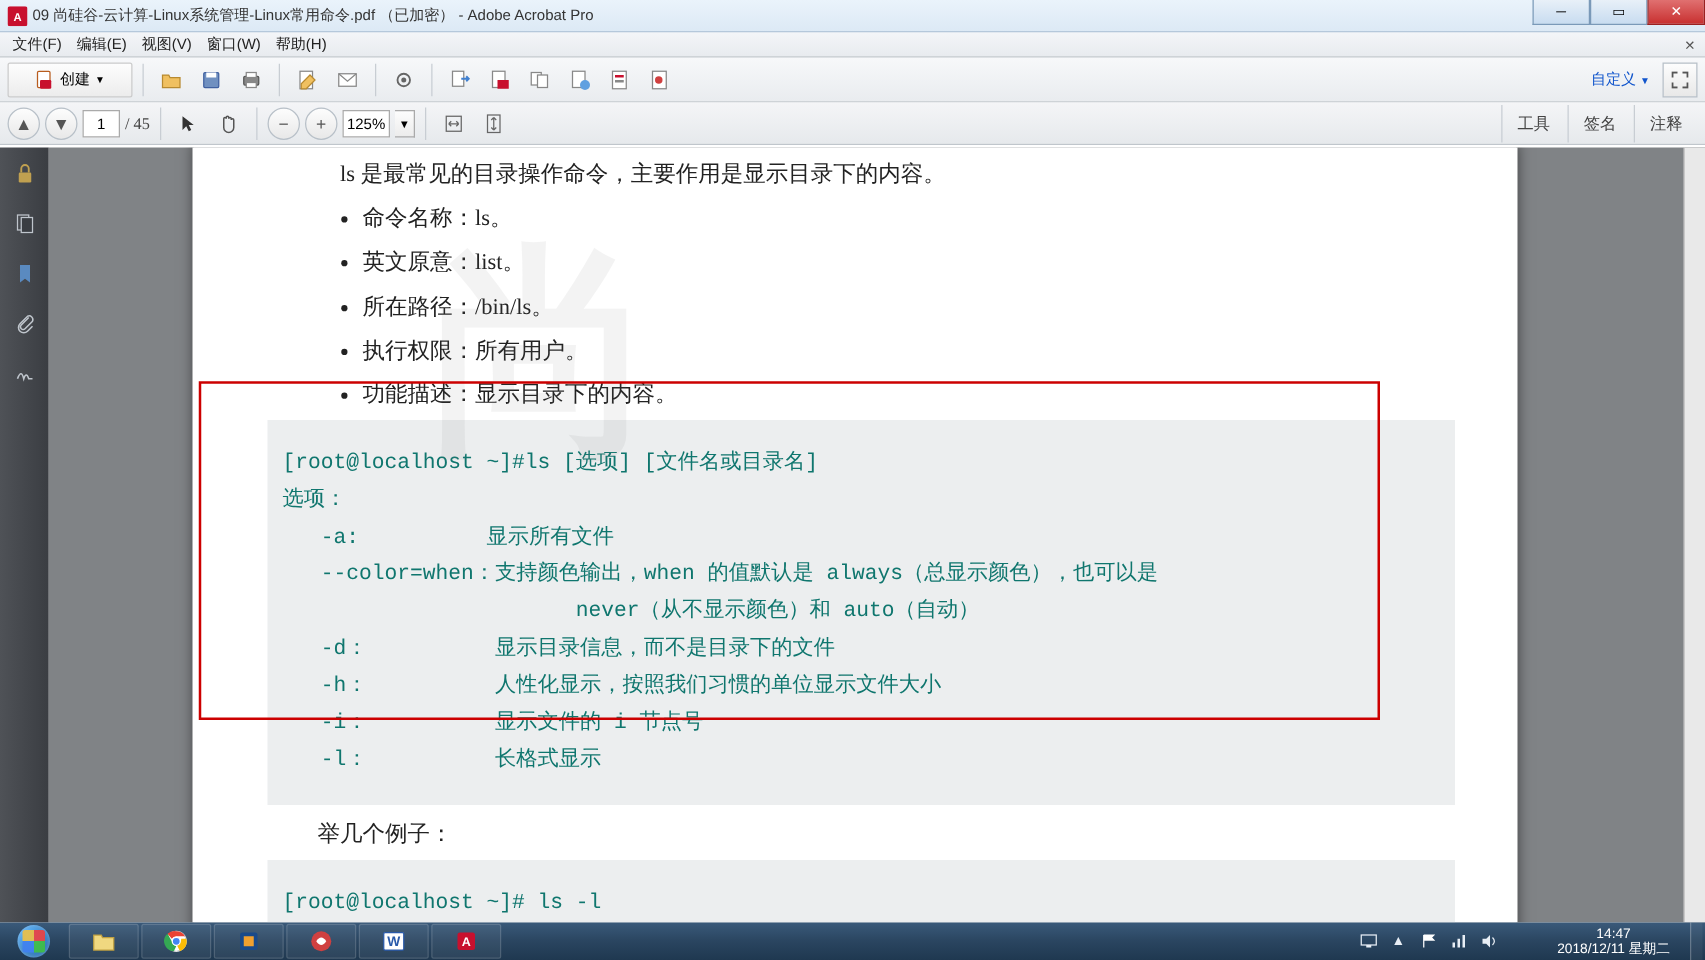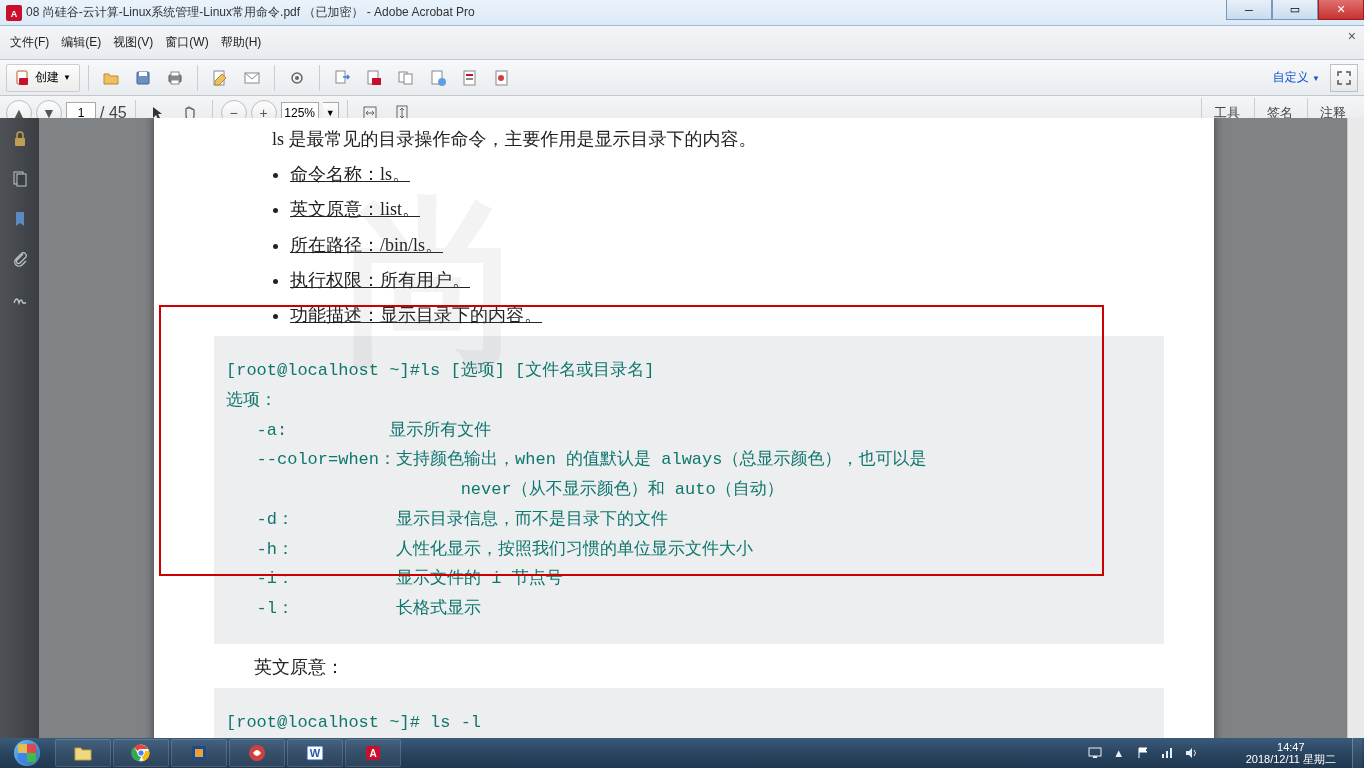--- a/index.html
+++ b/index.html
@@ -7,53 +7,53 @@
 
 
 .titlebar { height: 26px; background: linear-gradient(#eaf3fb, #dce9f5); display: flex; align-items: center; border-bottom: 1px solid #a0b8d0; }
 .titlebar .pdf-icon { width: 16px; height: 16px; margin: 0 4px 0 6px; display: inline-flex; align-items: center; justify-content: center; }
 .titlebar .title-text { color: #333; font-size: 12px; flex: 1; }
 .winbtns { display: flex; height: 100%; }
 .winbtn { width: 46px; height: 20px; margin-top:0; border: 1px solid #7a99b8; border-top:none; background: linear-gradient(#e8f0f8,#c8dcf0); display: flex; align-items: center; justify-content: center; font-size: 11px; cursor: pointer; }
 .winbtn.close { background: linear-gradient(#e07070,#c83030); color: #fff; border-color:#9a2020; }
 
 
-.menubar { height: 34px; background: linear-gradient(#f3f5f8,#e8ebef); border-bottom: 1px solid #c0c6cc; display: flex; align-items: center; padding-left: 4px; position: relative; }
+.menubar { height: 20px; background: linear-gradient(#f3f5f8,#e8ebef); border-bottom: 1px solid #c0c6cc; display: flex; align-items: center; padding-left: 4px; position: relative; }
 .menubar .menu-item { padding: 2px 6px; color: #222; cursor: pointer; font-size:12px; }
 .menubar .close-doc { position: absolute; right: 8px; top: 2px; font-size: 14px; color:#555; cursor:pointer; }
 
 
 .toolbar1 { height: 36px; background: linear-gradient(#f7f8fa,#e9ecef); border-bottom: 1px solid #c0c6cc; display: flex; align-items: center; padding: 0 6px; gap: 4px; }
 .tbtn { width: 28px; height: 28px; border: 1px solid transparent; border-radius: 2px; display: flex; align-items: center; justify-content: center; cursor: pointer; color:#555; }
-.create-btn { height: 28px; padding: 0 8px; display:flex; align-items:center; gap:4px; border:1px solid #ccc; border-radius:2px; background:linear-gradient(#fdfdfd,#ececec); cursor:pointer; font-size:12px; }
+.create-btn { height: 28px; padding: 0 21px; display:flex; align-items:center; gap:4px; border:1px solid #ccc; border-radius:2px; background:linear-gradient(#fdfdfd,#ececec); cursor:pointer; font-size:12px; }
 .sep { width: 1px; height: 26px; background: #c8cdd3; margin: 0 4px; }
 .customize-link { margin-left:auto; color:#1155cc; cursor:pointer; padding-right:6px; }
 .expand-btn { width:28px; height:28px; border:1px solid #b8c0c8; background:linear-gradient(#fdfdfd,#e8e8e8); display:flex; align-items:center; justify-content:center; cursor:pointer; }
 
 
 .toolbar2 { height: 34px; background: linear-gradient(#f4f5f7,#e6e9ec); border-bottom: 1px solid #c0c6cc; display: flex; align-items: center; padding: 0 6px; gap: 4px; }
 .navbtn { width:26px; height:26px; border:1px solid #b8c0c8; border-radius:13px; background:linear-gradient(#fdfdfd,#e8e8e8); display:flex; align-items:center; justify-content:center; cursor:pointer; font-size:14px; color:#555; }
 .page-input { width:30px; height:22px; text-align:center; border:1px solid #aaa; background:#fff; font-size:12px; }
-.page-total { font-size:16px; color:#444; }
+.page-total { font-size:13px; color:#444;font-family:Liberation Serif, serif; }
 .zoom-input { width:38px; height:22px; border:1px solid #aaa; background:#fff; font-size:12px; text-align:center; }
 .zoom-dd { width:16px; height:22px; border:1px solid #aaa; border-left:none; background:linear-gradient(#fdfdfd,#ececec); display:flex; align-items:center; justify-content:center; font-size:9px; cursor:pointer; }
 .right-tools { margin-left:auto; display:flex; align-items:flex-start; gap:2px; }
 .rtool { padding: 6px 12px; color:#444; cursor:pointer; border-left:1px solid #c8cdd3; font-size:13px; }
 
 
 .main { position:absolute; top:118px; bottom:30px; left:0; right:0; display:flex; }
 .left-rail { width:39px; background: linear-gradient(90deg,#4f5257,#3a3d42); display:flex; flex-direction:column; align-items:center; padding-top:10px; gap:18px; }
 .rail-icon { width:22px; height:22px; color:#bfc5cc; display:flex; align-items:center; justify-content:center; cursor:pointer; }
 
 .doc-area { flex:1; background:#808386; position:relative; overflow:hidden; }
 .page { position:absolute; left:115px; top:-6px; width:1060px; background:#fff; box-shadow:0 2px 10px rgba(0,0,0,0.5); min-height:720px; padding: 10px 0 20px 0;}
 .right-scroll { position:absolute; right:0; top:0; bottom:0; width:17px; background:#e9e9e9; border-left:1px solid #c8c8c8; }
 .page-content { padding: 0 60px 0 100px; font-family: "SimSun","宋体", serif; color:#222; line-height:1.9; font-size:18px; position:relative; }
 .watermark { position:absolute; left:190px; top:-10px; font-size:180px; color:rgba(120,120,120,0.09); font-family:"SimHei",sans-serif; font-weight:bold; transform:scaleX(1); pointer-events:none; letter-spacing:-10px; }
-.page-content ul { list-style: disc; margin-left: 2em; text-decoration: underline; }
+.page-content ul { list-style: disc; margin-left: 2em; }
 .page-content li { margin: 1px 0; font-size:18px; }
 .redbox-anchor { position:relative; }
 .redbox { position:absolute; border:2px solid #cc0000; pointer-events:none; }
 .codeblock { background:#eceeef; font-family:Liberation Mono, monospace; font-size:17px; line-height:1.75; padding:20px 12px; color:#0f766e; white-space:pre; margin:4px 0; }
 .codeblock-wide { margin-left:-40px; margin-right:-10px; }
 
 
 .taskbar { position:absolute; bottom:0; left:0; right:0; height:30px; background:linear-gradient(#3a5a7a 0%, #2a4560 50%, #1f3850 100%); display:flex; align-items:center; }
 .start-btn { width:54px; height:30px; display:flex; align-items:center; justify-content:center; cursor:pointer; }
 .start-orb { width:26px; height:26px; border-radius:50%; background:radial-gradient(circle at 30% 30%, #5fb8ff, #1a5a9a); box-shadow:0 0 4px rgba(255,255,255,0.4) inset; position:relative; }
@@ -69,21 +69,21 @@
 </head>
 <body>
 
 <div class="titlebar">
   <span class="pdf-icon">
     <svg width="16" height="16" viewBox="0 0 16 16">
         <rect width="16" height="16" rx="2" fill="#c8102e"></rect>
         <text x="8" y="12" text-anchor="middle" fill="#fff" font-size="9" font-family="Arial" font-weight="bold">A</text>
       </svg>
   </span>
-  <span class="title-text">08 尚硅谷-云计算-Linux系统管理-Linux常用命令.pdf （已加密） - Adobe Acrobat Pro</span>
+  <span class="title-text">09 尚硅谷-云计算-Linux系统管理-Linux常用命令.pdf （已加密） - Adobe Acrobat Pro</span>
   <div class="winbtns">
     <div class="winbtn">─</div>
     <div class="winbtn">▭</div>
     <div class="winbtn close">✕</div>
   </div>
 </div>
 
 <div class="menubar">
   <span class="menu-item">文件(F)</span>
   <span class="menu-item">编辑(E)</span>
@@ -278,21 +278,21 @@
         </div>
         <div class="codeblock codeblock-wide">[root@localhost ~]#ls [选项] [文件名或目录名]
 选项：
    -a:          显示所有文件
    --color=when：支持颜色输出，when 的值默认是 always（总显示颜色），也可以是
                        never（从不显示颜色）和 auto（自动）
    -d：          显示目录信息，而不是目录下的文件
    -h：          人性化显示，按照我们习惯的单位显示文件大小
    -i：          显示文件的 i 节点号
    -l：          长格式显示</div>
-        <p style="margin-top:6px;">英文原意：</p>
+        <p style="margin-top:6px;">举几个例子：</p>
         <div class="codeblock codeblock-wide">[root@localhost ~]# ls -l
 总用量 44
 -rw-------. 1 root root  1207 1 月  14 18:18 anaconda-ks.cfg</div>
 
       </div>
     </div>
     <div class="right-scroll"></div>
   </div>
 </div>
 

